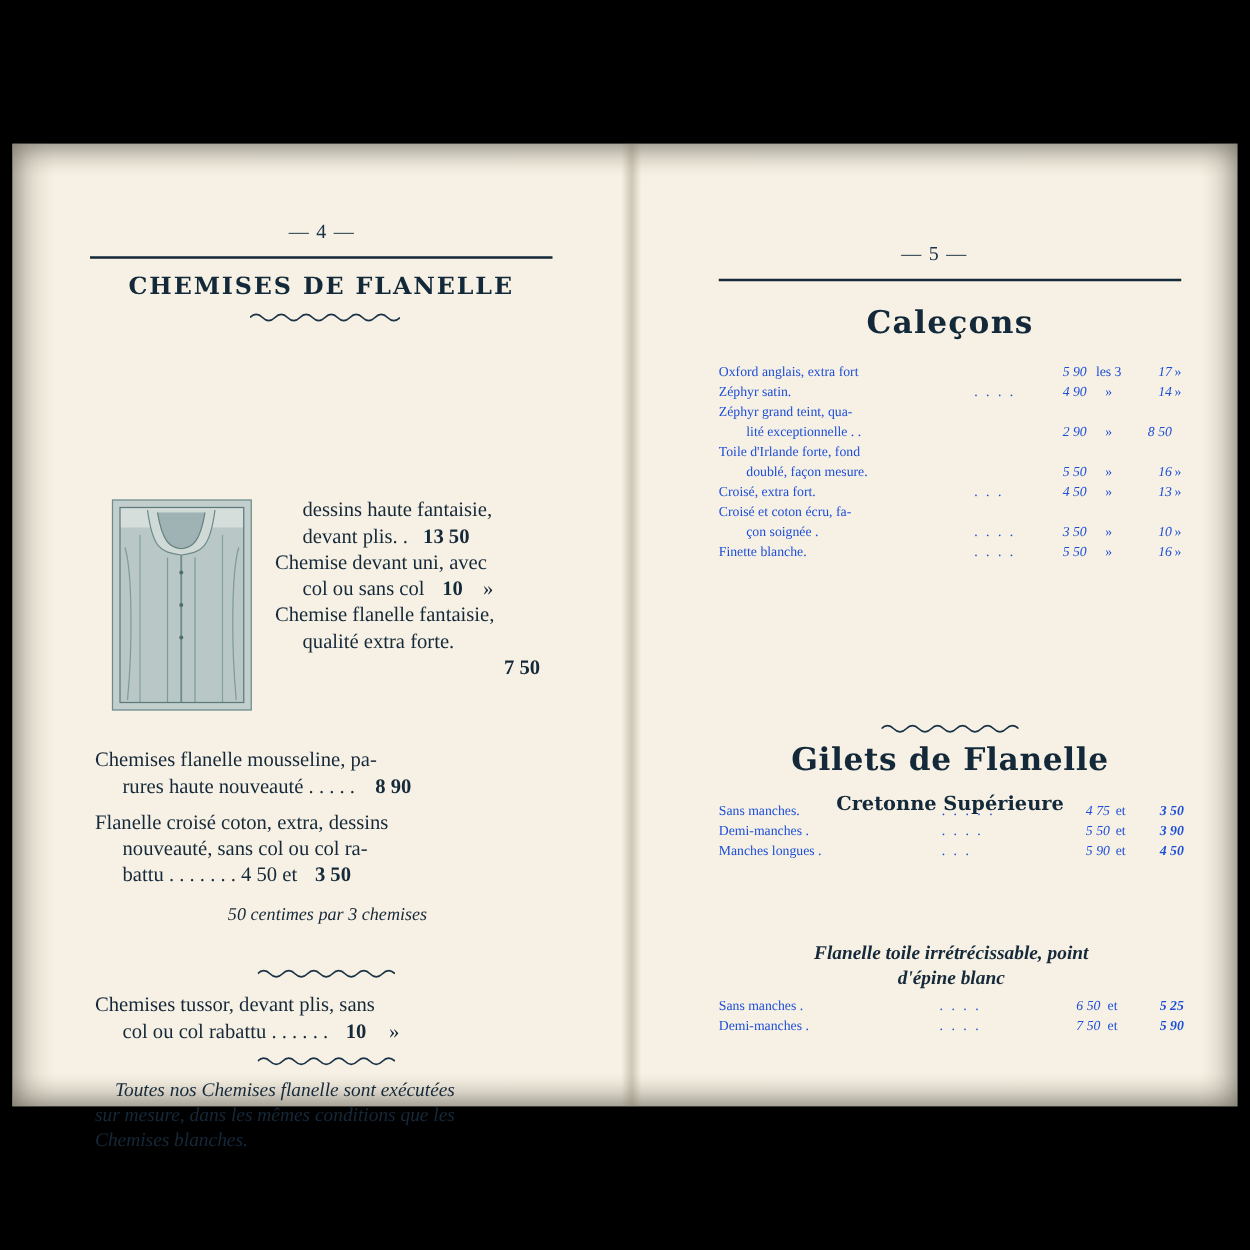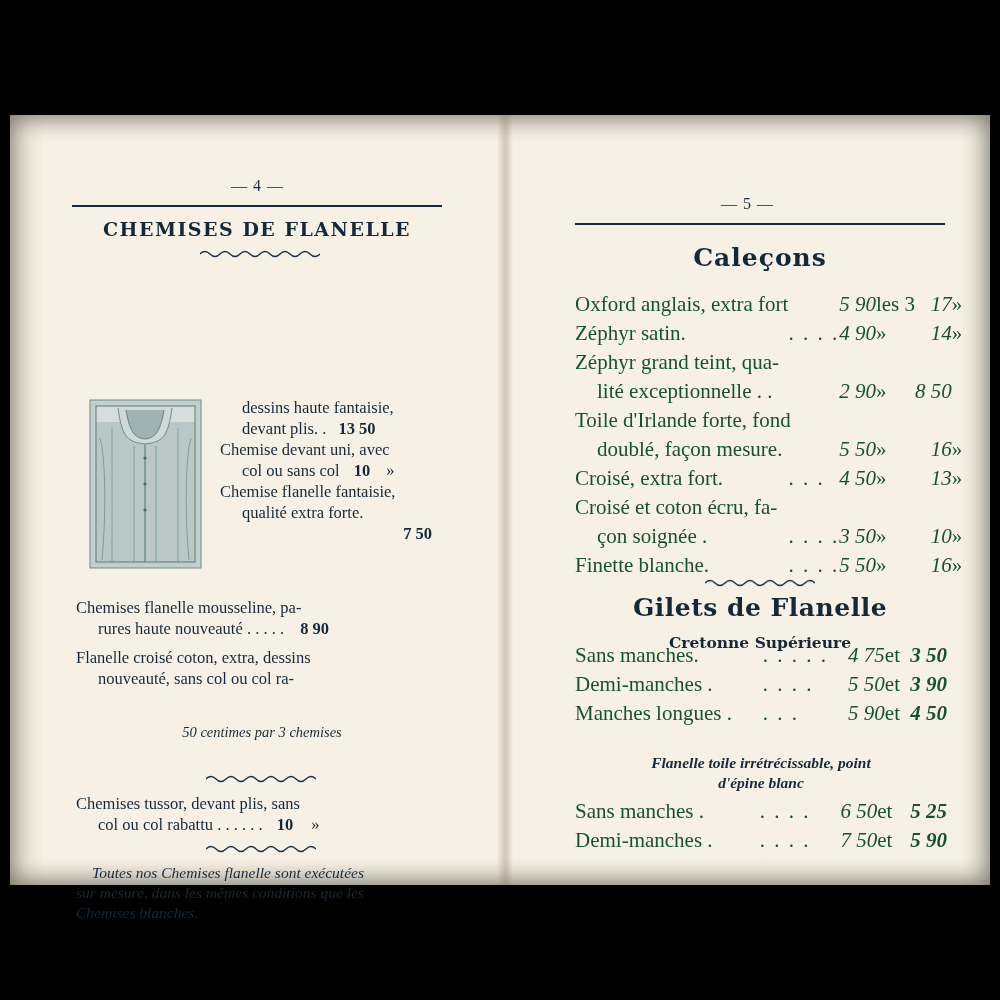--- a/index.html
+++ b/index.html
@@ -32,26 +32,26 @@
   .ital{font-style:italic;}
   .price{font-weight:bold;}
   .sm{font-size:14.5px;}
 
   .squig{position:absolute;height:10px;overflow:hidden;color:#1b3347;}
   .squig svg{display:block;}
 
   .illus{position:absolute;left:78px;top:283px;width:115px;height:172px;}
   .illus svg{display:block;}
 
-  table.pl{position:absolute;border-collapse:collapse;font-size:21px;color:#14532d;}
+  table.pl{position:absolute;border-collapse:collapse;font-size:11px;color:#1d4ed8;}
   table.pl td{padding:2px 0;vertical-align:bottom;}
   td.lbl{padding-right:4px;white-space:nowrap;}
   td.dots{white-space:nowrap;letter-spacing:2px;}
   td.p1,td.p2{text-align:right;white-space:nowrap;padding-left:8px;font-style:italic;}
-  td.mid{white-space:nowrap;padding:0 4px;}
+  td.mid{text-align:center;white-space:nowrap;padding:0 4px;}
   .bold{font-weight:bold;}
   .lineitem{display:block;}
   .ind{padding-left:22px;display:block;}
   .center{text-align:center;}
 </style>
 </head>
 <body>
 
 <div class="page-wrap">
   <div class="spread">
@@ -113,20 +113,24 @@
         <span class="lineitem">Chemises flanelle mousseline, pa-</span>
         <span class="lineitem ind">
           <span>rures haute nouveauté . . . . .</span>
           <span class="price" style="margin-left:12px;">8 90</span>
         </span>
       </div>
 
       <div class="blk" style="left:66px;top:532px;width:372px;">
         <span class="lineitem">Flanelle croisé coton, extra, dessins</span>
         <span class="lineitem ind">nouveauté, sans col ou col ra-</span>
+        <span class="lineitem ind">
+          <span>battu . . . . . . .  4 50 et</span>
+          <span class="price" style="margin-left:10px;">3 50</span>
+        </span>
       </div>
 
       <div class="blk ital sm center" style="left:66px;top:608px;width:372px;line-height:19px;">
         <span class="lineitem">50 centimes par 3 chemises</span>
       </div>
 
       <div class="squig" style="left:196px;top:658px;width:110px;">
         <svg width="110" height="10" viewBox="0 0 110 10">
             <path d="M0 6 Q5 1 10 6 T20 6 T30 6 T40 6 T50 6 T60 6 T70 6 T80 6 T90 6 T100 6 T110 6" fill="none" stroke="#1b3347" stroke-width="1.4"></path>
           </svg>

